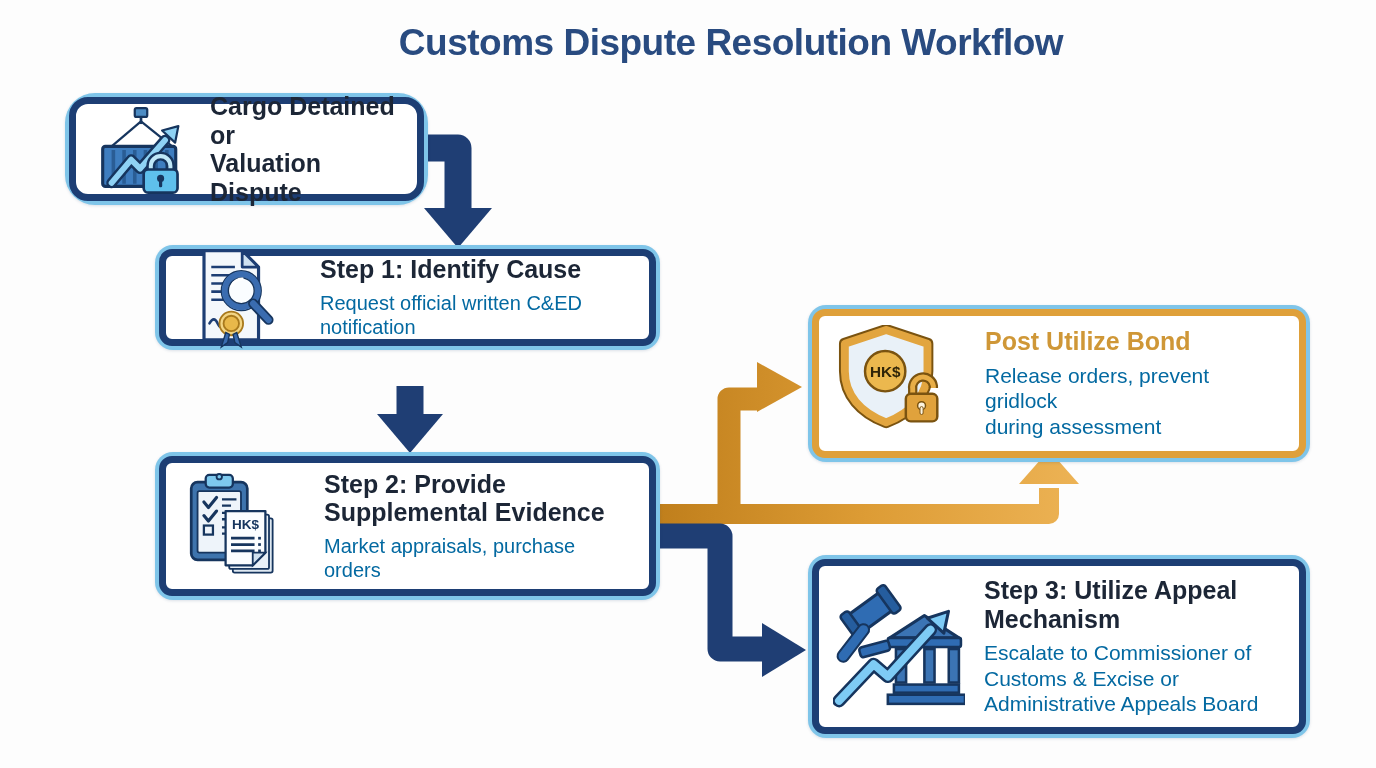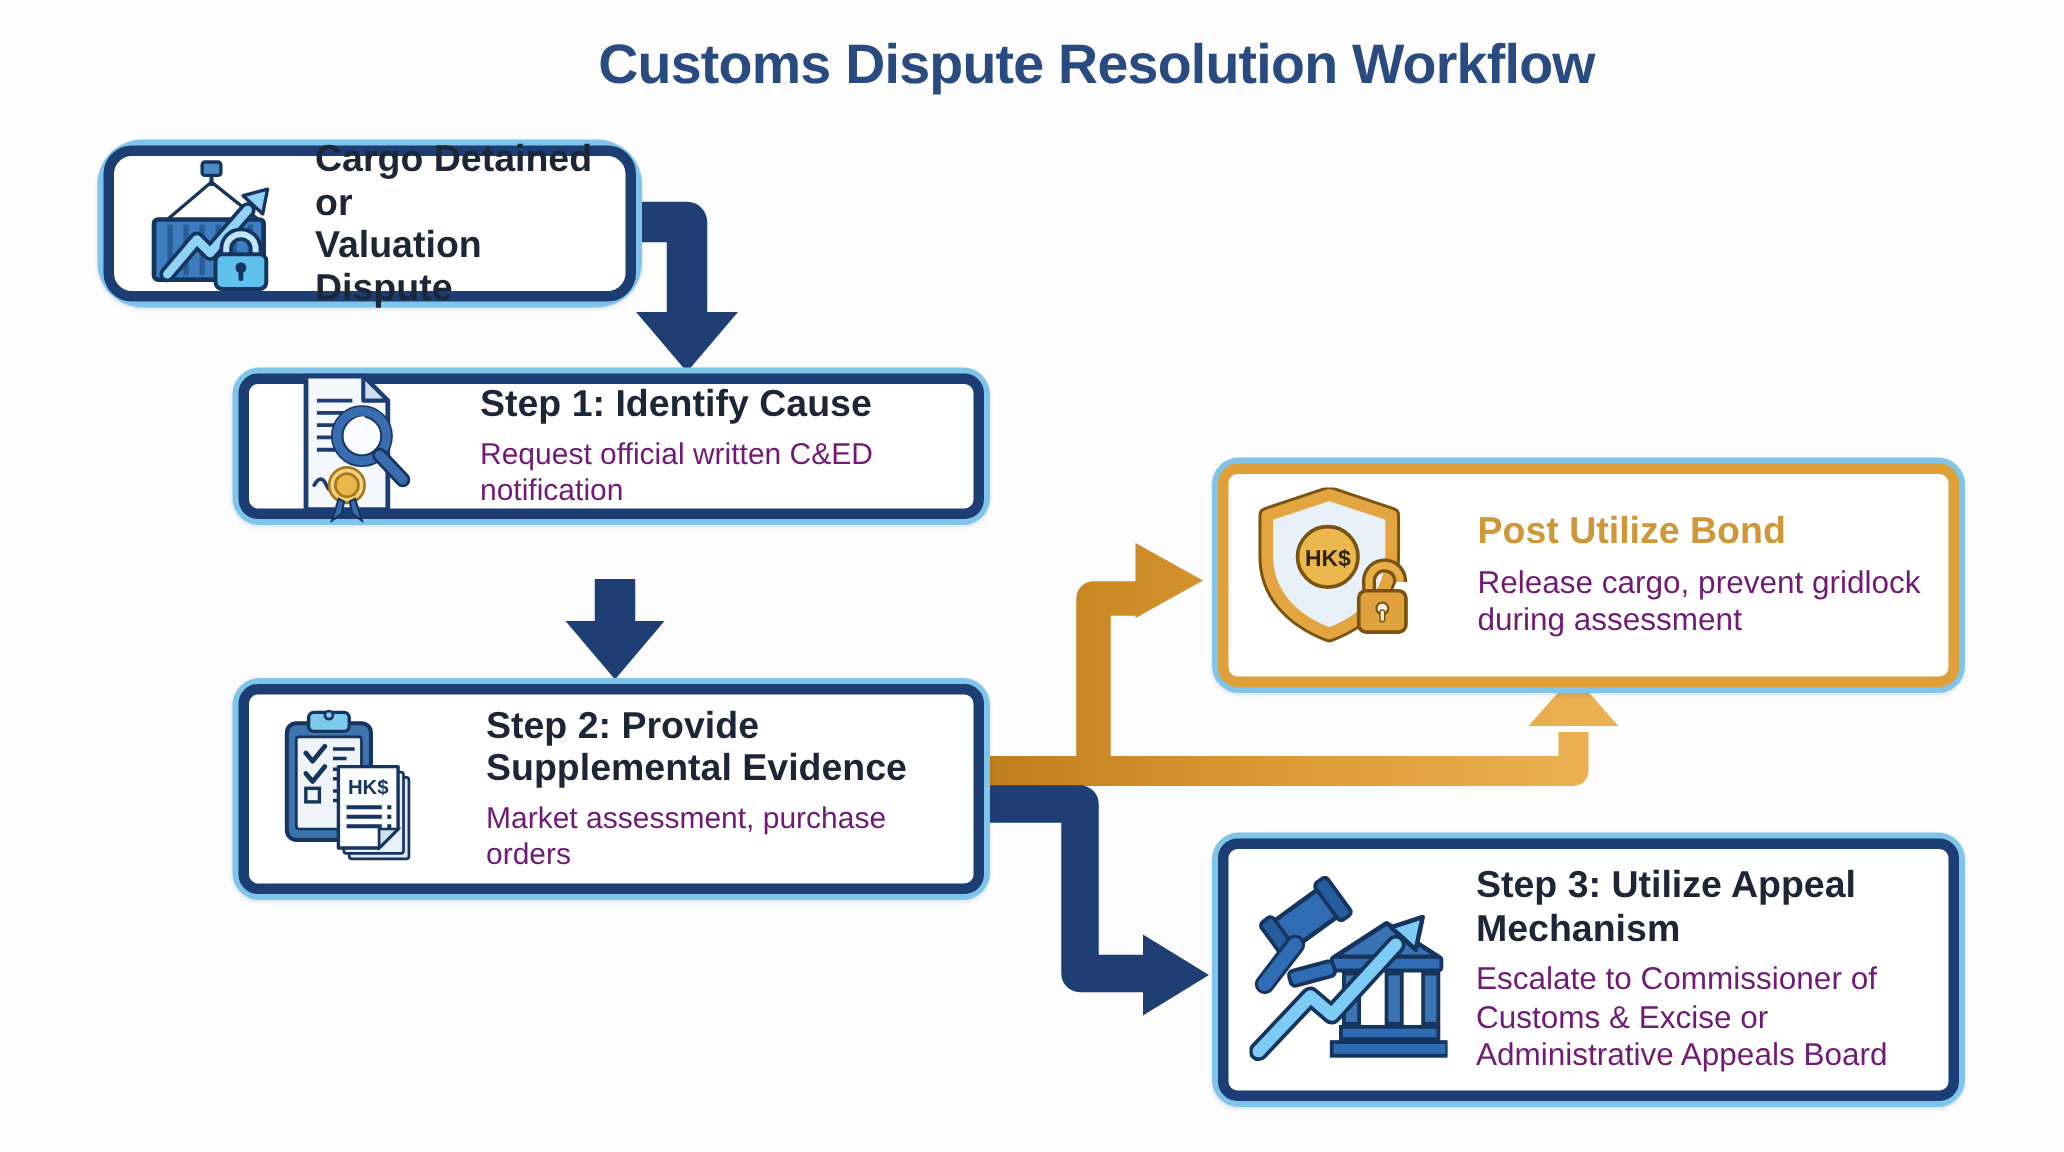--- a/index.html
+++ b/index.html
@@ -27,21 +27,21 @@
   .node.n-start .node-inner { border-radius:19px; }
   .node.accent-orange .node-inner { border-color:#dfa03a; }
   .node-icon { flex:0 0 auto; }
   .node-text { flex:1 1 auto; }
   .node-title {
     font-weight:bold; font-size:25px; line-height:1.14;
     color:#1c2636; white-space:pre-line;
   }
   .accent-orange .node-title { color:#cf9737; }
   .node-desc {
-    font-size:20px; line-height:1.22; color:#701a75;
+    font-size:20px; line-height:1.22; color:#0369a1;
     margin-top:7px; white-space:pre-line;
   }
   .n-bond .node-desc, .n-step3 .node-desc { font-size:21px; }
   .n-start .node-inner { padding:6px 10px 6px 16px; gap:20px; }
   .n-step1 .node-inner, .n-step2 .node-inner { padding:6px 12px 6px 18px; gap:36px; }
   .n-bond .node-inner { padding:6px 12px 6px 18px; gap:30px; }
   .n-step3 .node-inner { padding:6px 24px 6px 14px; gap:19px; }
 </style>
 </head>
 <body>
@@ -152,41 +152,41 @@
         <path d="M90 92 L76 106 V92 Z" fill="#cfe0ef" stroke="#16355e" stroke-width="2"></path>
         <text x="68" y="66" text-anchor="middle" font-size="15" font-weight="bold" fill="#16355e">HK$</text>
         <path d="M52 76 H78 M52 83 H78 M52 90 H78" stroke="#16355e" stroke-width="3"></path>
         <rect x="82" y="74.5" width="3" height="3" fill="#16355e"></rect>
         <rect x="82" y="81.5" width="3" height="3" fill="#16355e"></rect>
         <rect x="82" y="88.5" width="3" height="3" fill="#16355e"></rect>
       </svg>
       <div class="node-text">
         <div class="node-title">Step 2: Provide
 Supplemental Evidence</div>
-        <div class="node-desc">Market assessment, purchase orders</div>
+        <div class="node-desc">Market appraisals, purchase orders</div>
       </div>
     </div>
   </div>
 
   <div class="node n-bond accent-orange" style="left:808px; top:305px; width:502px; height:157px;">
     <div class="node-inner">
       <svg class="node-icon" width="118" height="118" viewBox="0 0 120 120">
         <path d="M50 5 L92 19 V47 C92 71 76 89 50 99 C24 89 8 71 8 47 V19 Z" fill="none" stroke="#7a5310" stroke-width="12" stroke-linejoin="round"></path>
         <path d="M50 5 L92 19 V47 C92 71 76 89 50 99 C24 89 8 71 8 47 V19 Z" fill="#e9f1f8" stroke="#e2a53f" stroke-width="8" stroke-linejoin="round"></path>
         <circle cx="49" cy="47" r="20.5" fill="#ecb84e" stroke="#7a5310" stroke-width="2.5"></circle>
         <text x="49" y="53" text-anchor="middle" font-size="15.5" font-weight="bold" fill="#2f2408">HK$</text>
         <path d="M77 70 v-5 a10.5 10.5 0 0 1 21 -3 v2" fill="none" stroke="#7a5310" stroke-width="9.5"></path>
         <path d="M77 70 v-5 a10.5 10.5 0 0 1 21 -3 v2" fill="none" stroke="#e8ae47" stroke-width="5"></path>
         <rect x="70" y="70" width="32" height="28" rx="5" fill="#e0a23c" stroke="#7a5310" stroke-width="2.5"></rect>
         <circle cx="86" cy="82" r="4" fill="#fdf4e0" stroke="#7a5310" stroke-width="1.5"></circle>
         <rect x="84.4" y="83" width="3.2" height="8" rx="1.5" fill="#fdf4e0" stroke="#7a5310" stroke-width="1"></rect>
       </svg>
       <div class="node-text">
         <div class="node-title">Post Utilize Bond</div>
-        <div class="node-desc">Release cargo, prevent gridlock
+        <div class="node-desc">Release orders, prevent gridlock
 during assessment</div>
       </div>
     </div>
   </div>
 
   <div class="node n-step3" style="left:808px; top:555px; width:502px; height:183px;">
     <div class="node-inner">
       <svg class="node-icon" width="132" height="132" viewBox="0 0 130 130">
         <polygon points="56,56 124,56 90,34" fill="#3b74b4" stroke="#16355e" stroke-width="3" stroke-linejoin="round"></polygon>
         <rect x="54" y="56" width="72" height="9" rx="2" fill="#2f6cb3" stroke="#16355e" stroke-width="2.5"></rect>

